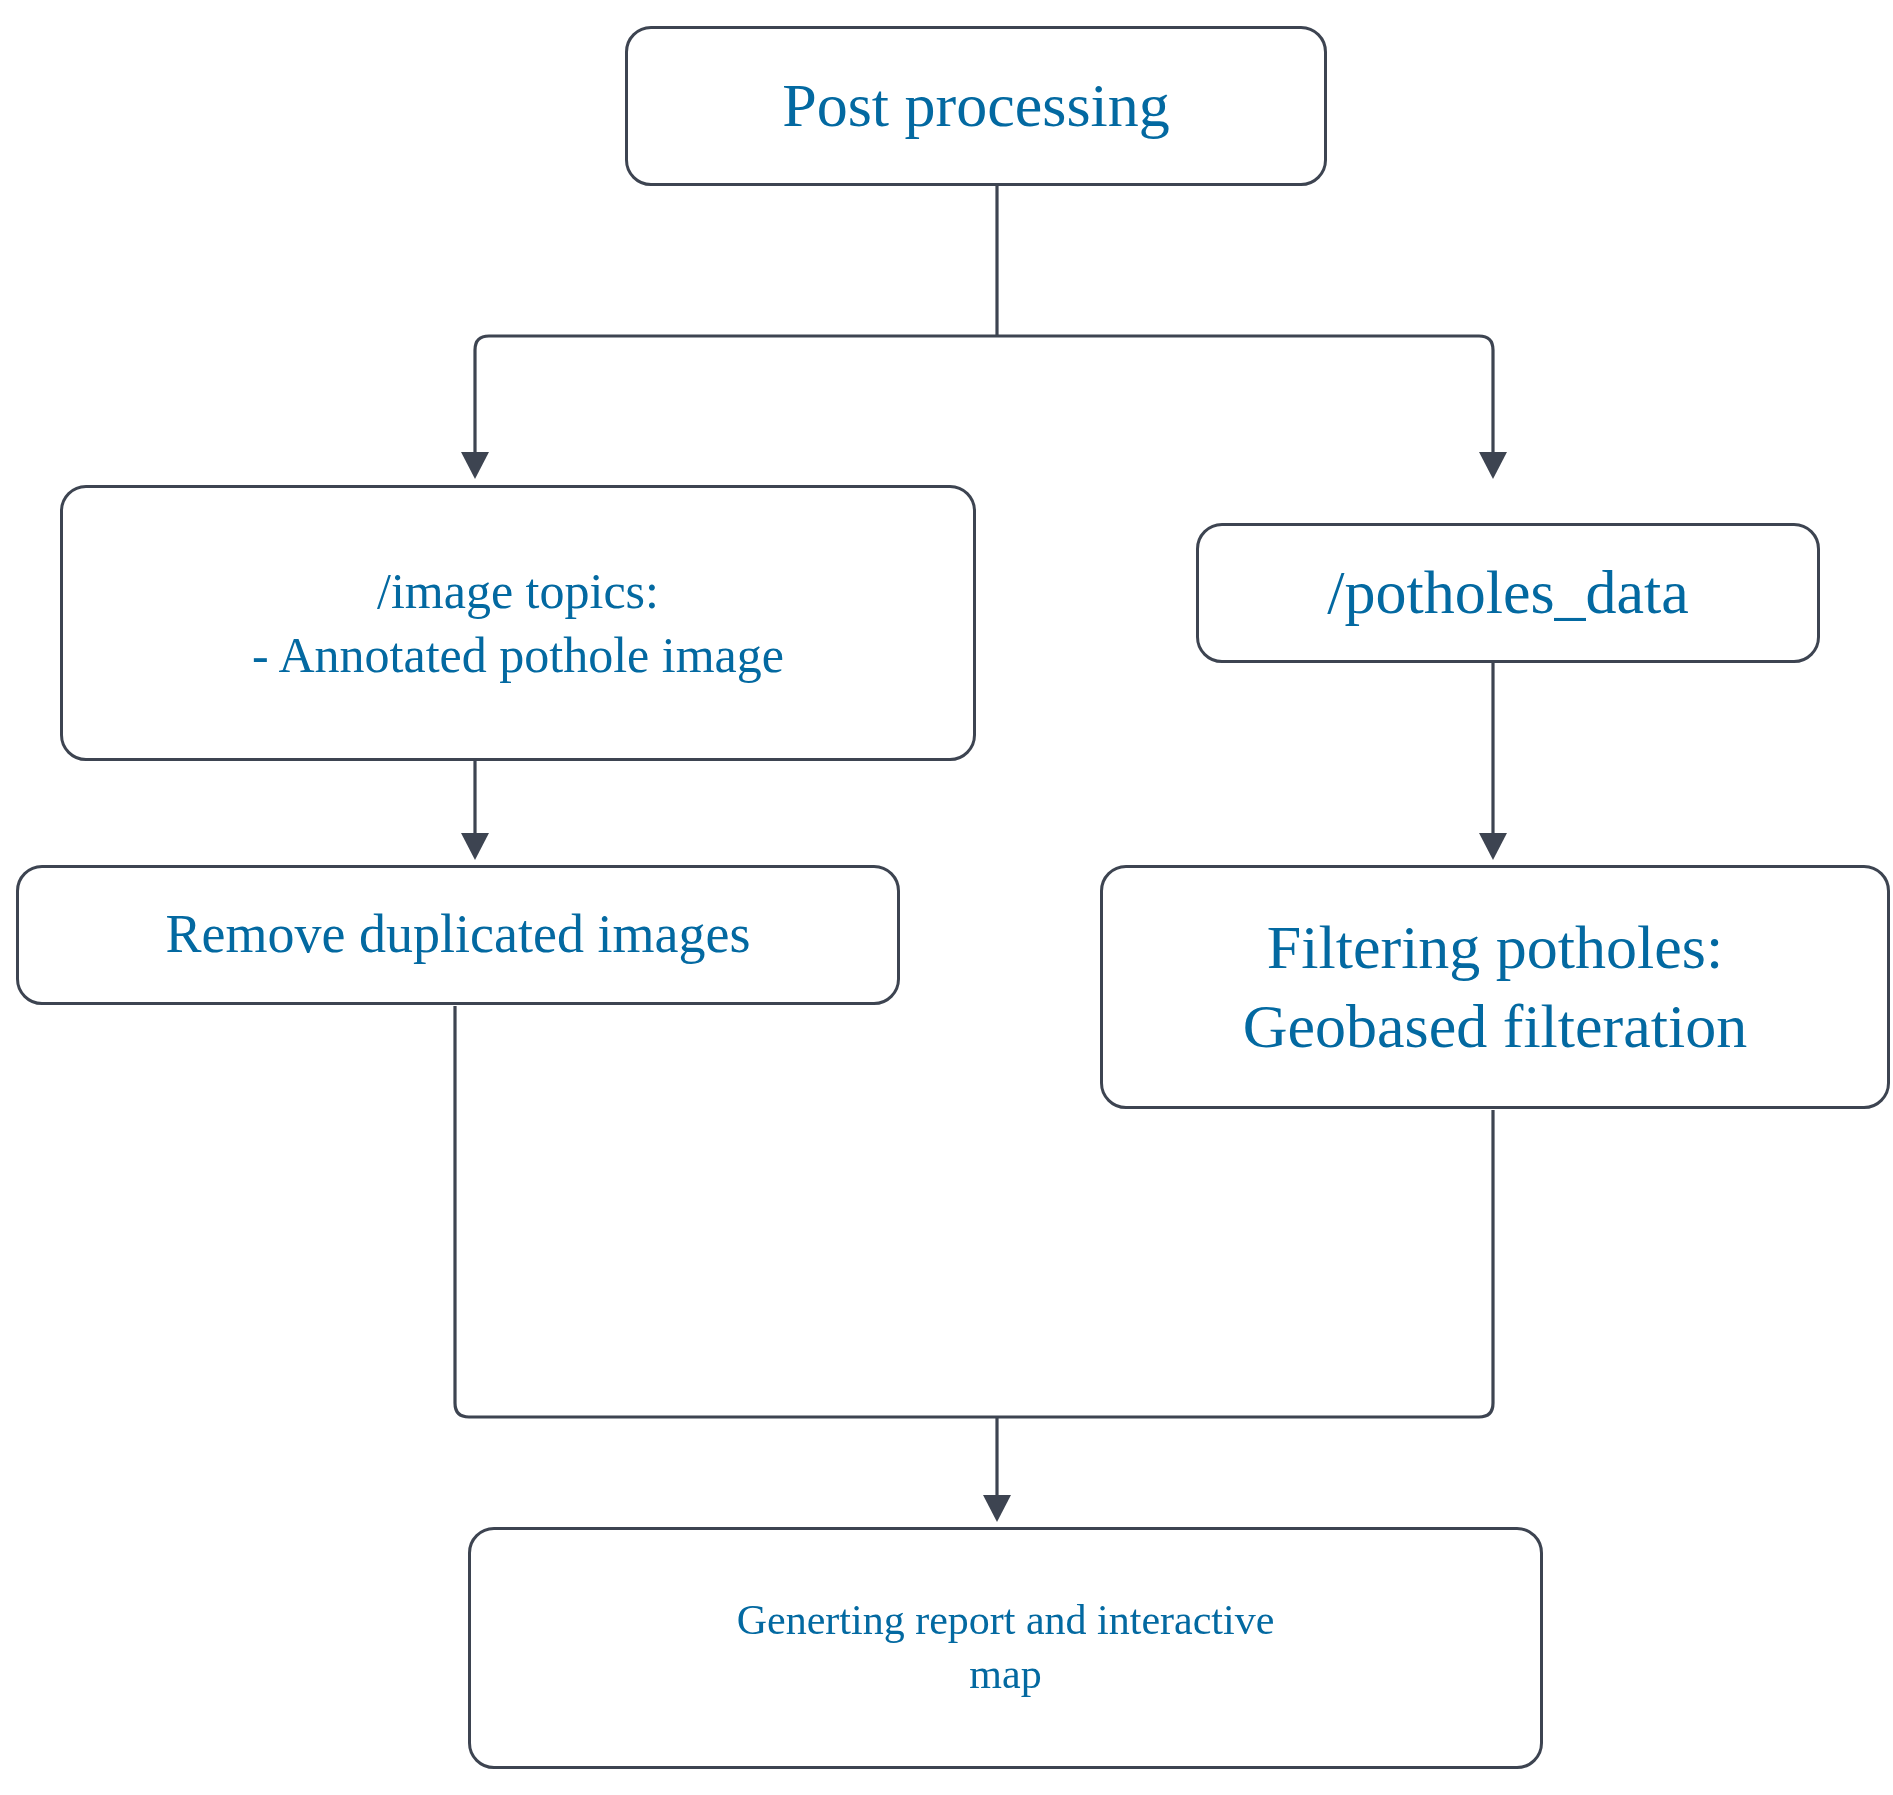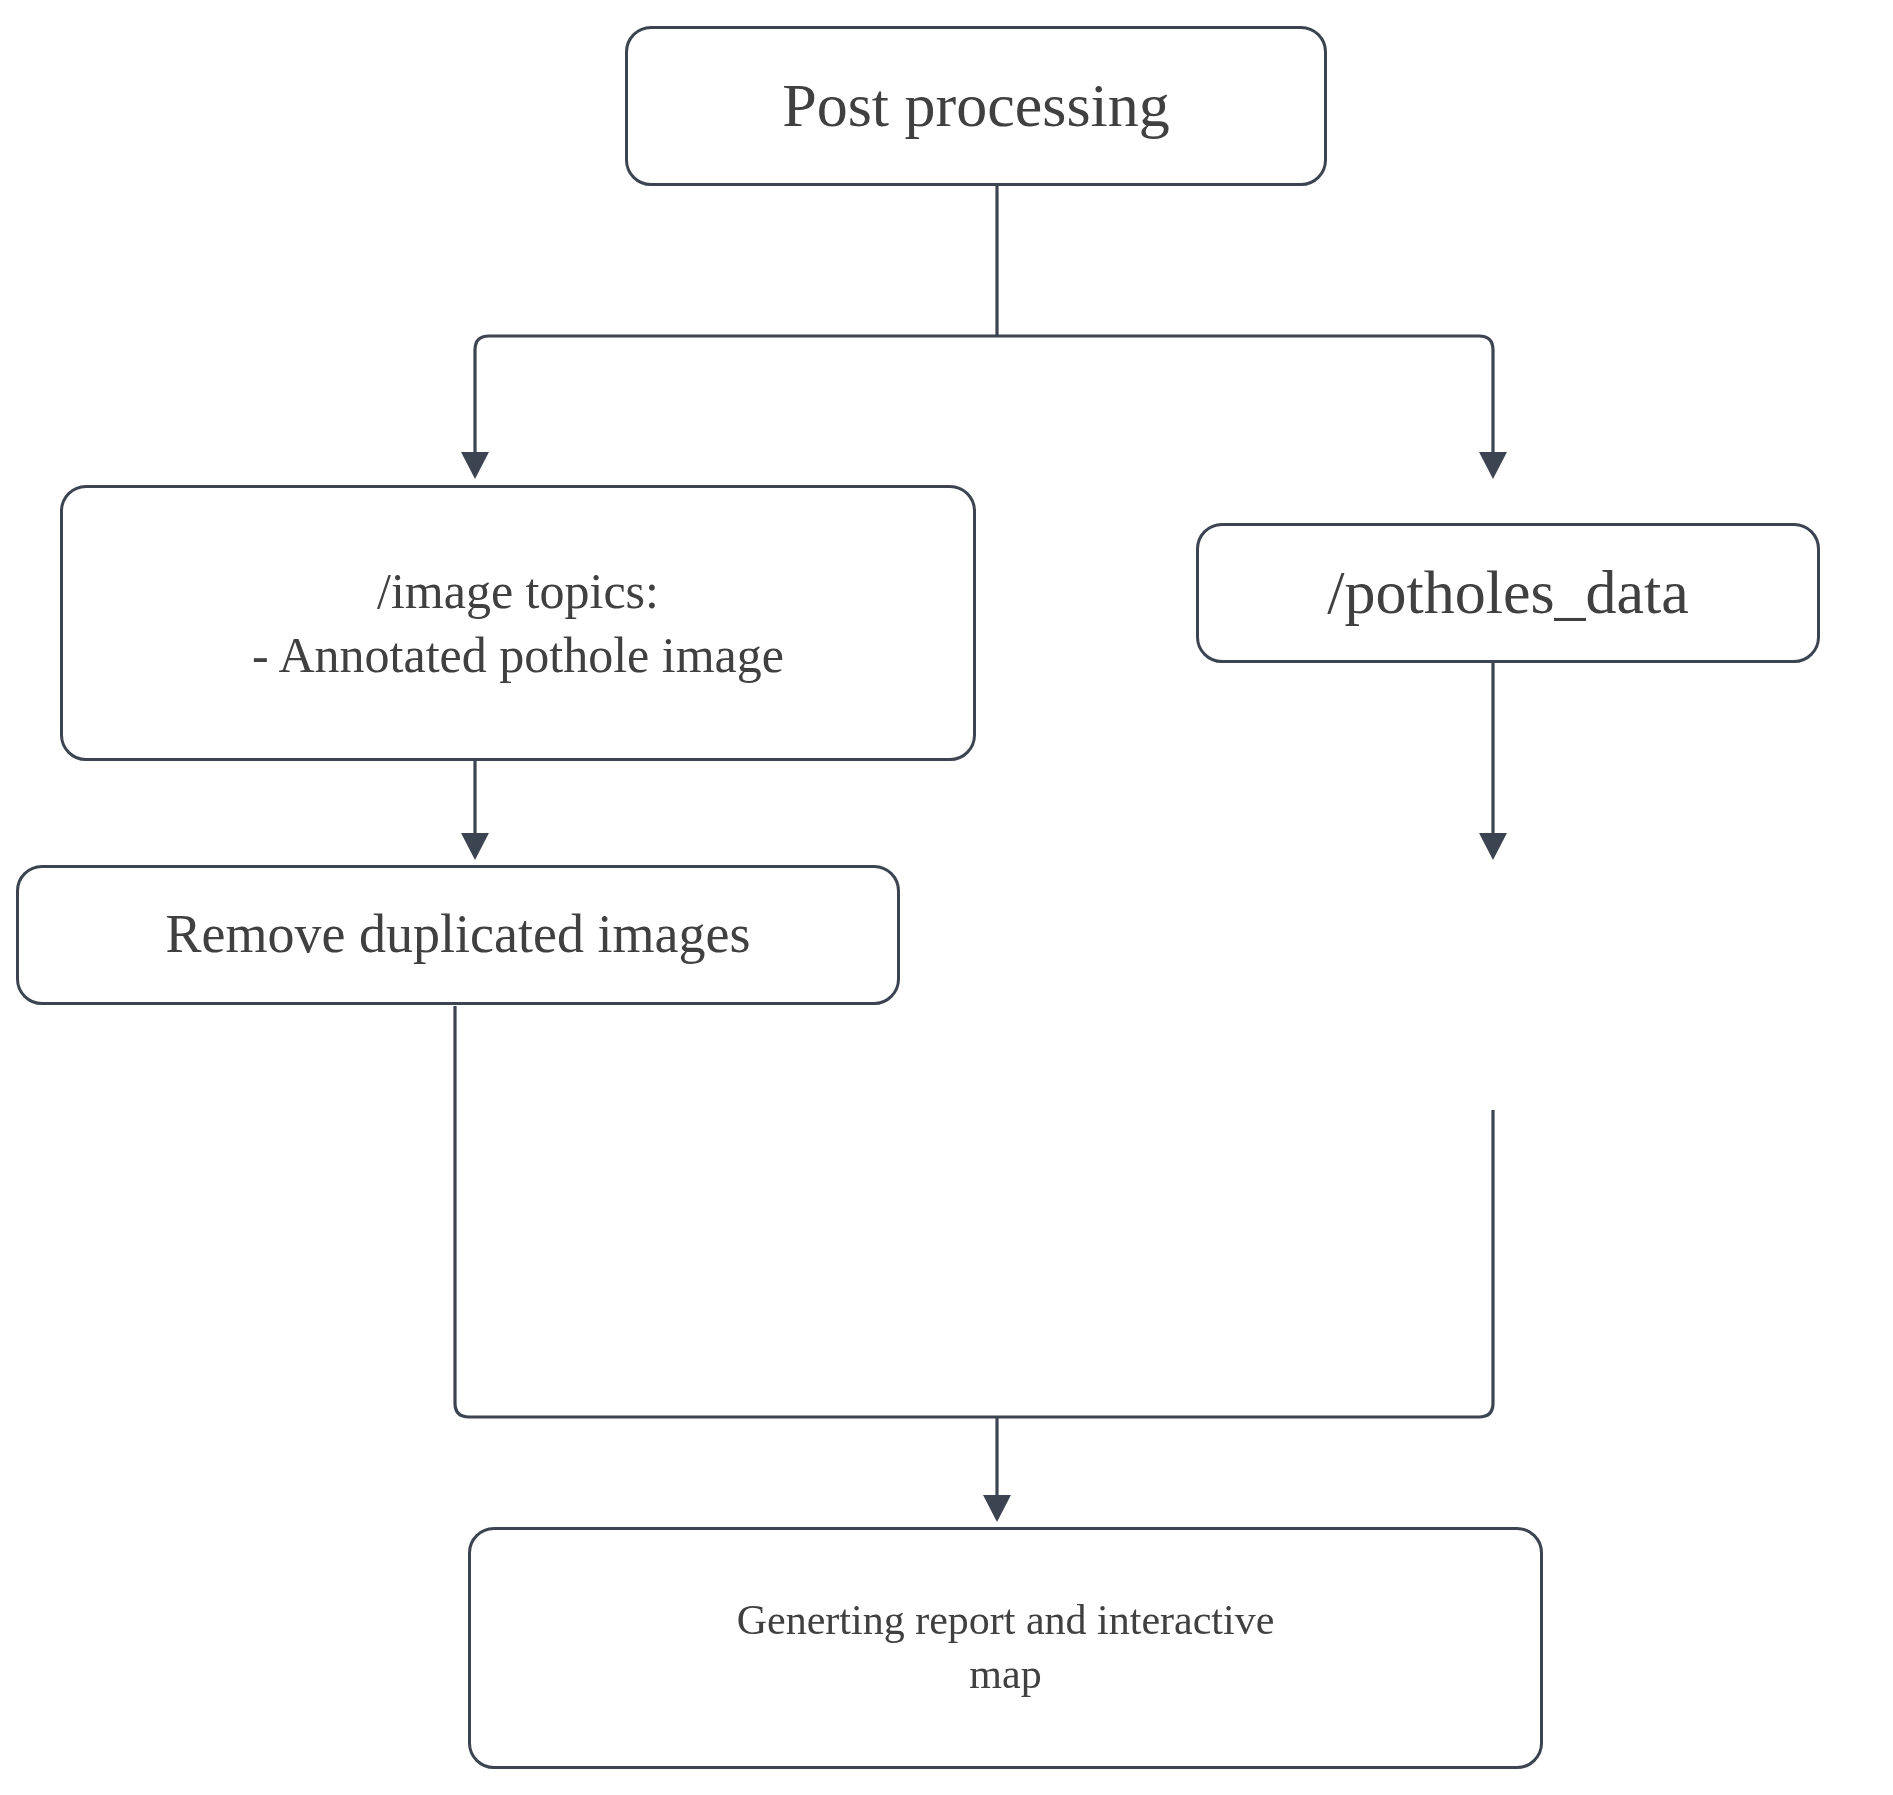--- a/index.html
+++ b/index.html
@@ -27,21 +27,21 @@
   .node-box {
     position: absolute;
     box-sizing: border-box;
     border: 3px solid #3d4451;
     border-radius: 26px;
     background: #ffffff;
     display: flex;
     align-items: center;
     justify-content: center;
     text-align: center;
-    color: #404040;
+    color: #0369a1;
     line-height: 1.28;
     padding: 4px 18px;
     white-space: pre-line;
   }
   .node-label {
     display: block;
     width: 100%;
     text-align: center;
   }
   
@@ -94,19 +94,23 @@
   </div>
 
   <div class="node-box" id="node-potholes-data">
     <span class="node-label">/potholes_data</span>
   </div>
 
   <div class="node-box" id="node-remove-duplicates">
     <span class="node-label">Remove duplicated images</span>
   </div>
 
+  <div class="node-box" id="node-filtering">
+    <span class="node-label">Filtering potholes:
+Geobased filteration</span>
+  </div>
 
   <div class="node-box" id="node-generating-report">
     <span class="node-label">Generting report and interactive
 map</span>
   </div>
 
 </div>
 
 </body></html>

